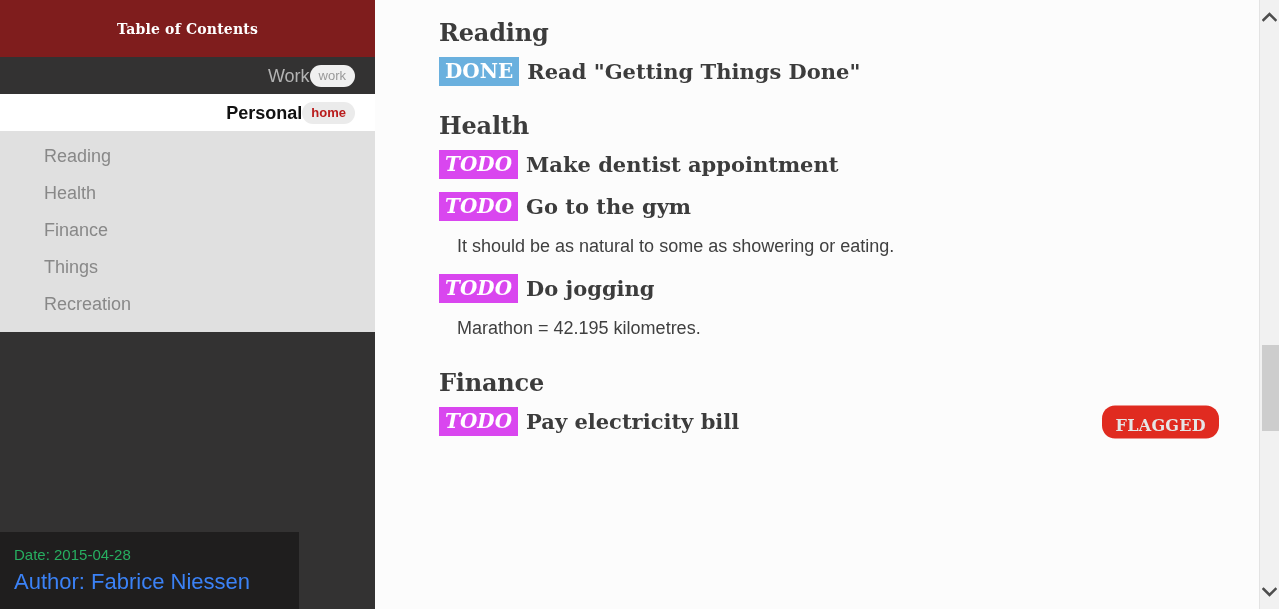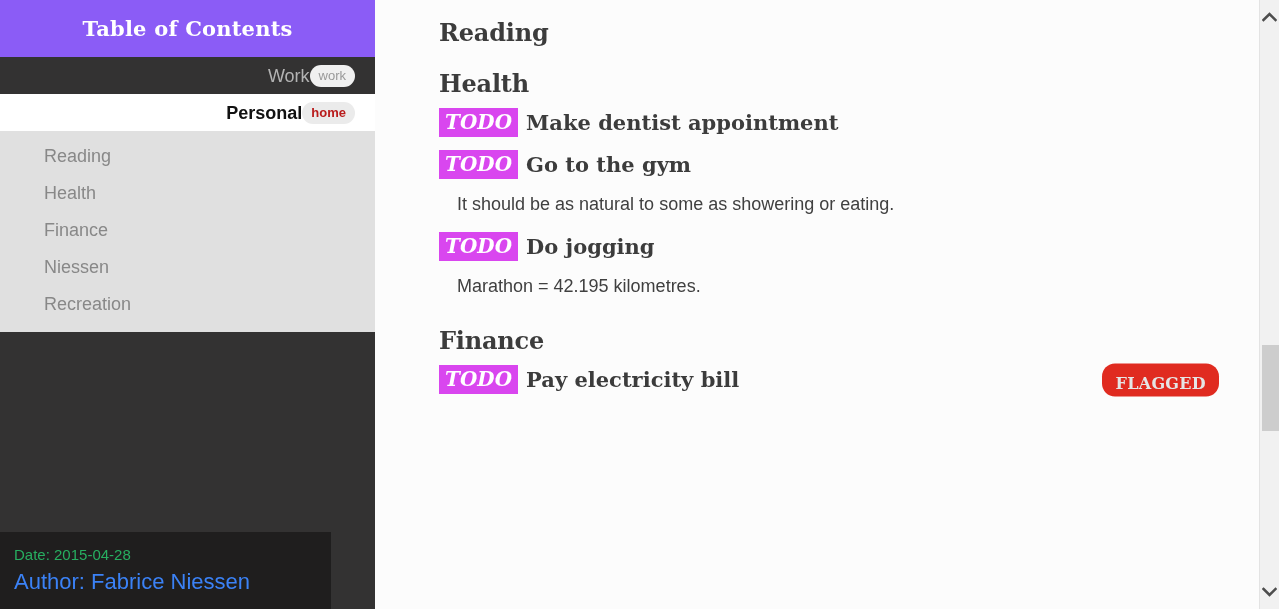--- a/index.html
+++ b/index.html
@@ -25,28 +25,28 @@
   .sidebar {
     position: relative;
     width: 375px;
     height: 609px;
     background: #333232;
     flex: 0 0 375px;
     overflow: hidden;
   }
   .toc-header {
     height: 57px;
-    background: #8b5cf6;
+    background: #7f1d1d;
     color: #ffffff;
     display: flex;
     align-items: center;
     justify-content: center;
     font-family: "DejaVu Serif", "Liberation Serif", serif;
     font-weight: bold;
-    font-size: 21px;
+    font-size: 14px;
     letter-spacing: 0.2px;
   }
   .nav {
     background: #333232;
   }
   .nav-item {
     height: 37px;
     display: flex;
     align-items: center;
     justify-content: flex-end;
@@ -93,21 +93,21 @@
     color: #888888;
   }
   .sidebar-filler {
     background: #2b2a2a;
     flex: 1;
   }
   .sidebar-footer {
     position: absolute;
     left: 0;
     bottom: 0;
-    width: 331px;
+    width: 299px;
     padding: 0 0 14px 14px;
     box-sizing: border-box;
     background: #1f1e1e;
   }
   .footer-date {
     color: #27ae60;
     font-size: 15px;
     padding: 14px 0 6px 0;
   }
   .footer-author {
@@ -241,38 +241,42 @@
         <div class="sub-item">
           <span>Reading</span>
         </div>
         <div class="sub-item">
           <span>Health</span>
         </div>
         <div class="sub-item">
           <span>Finance</span>
         </div>
         <div class="sub-item">
-          <span>Niessen</span>
+          <span>Things</span>
         </div>
         <div class="sub-item">
           <span>Recreation</span>
         </div>
       </div>
 
     <div class="sidebar-filler"></div>
 
     <div class="sidebar-footer">
       <div class="footer-date">Date: 2015-04-28</div>
       <div class="footer-author">Author: Fabrice Niessen</div>
     </div>
   </aside>
 
   <main class="content-wrap">
     <div class="content" id="content-root">
         <h2 class="section">Reading</h2>
+        <div class="task">
+          <span class="kw kw-done">DONE</span>
+          <span class="task-title">Read "Getting Things Done"</span>
+        </div>
         <div class="sec-gap"></div>
         <h2 class="section">Health</h2>
         <div class="task">
           <span class="kw kw-todo">TODO</span>
           <span class="task-title">Make dentist appointment</span>
         </div>
         <div class="task">
           <span class="kw kw-todo">TODO</span>
           <span class="task-title">Go to the gym</span>
         </div>

